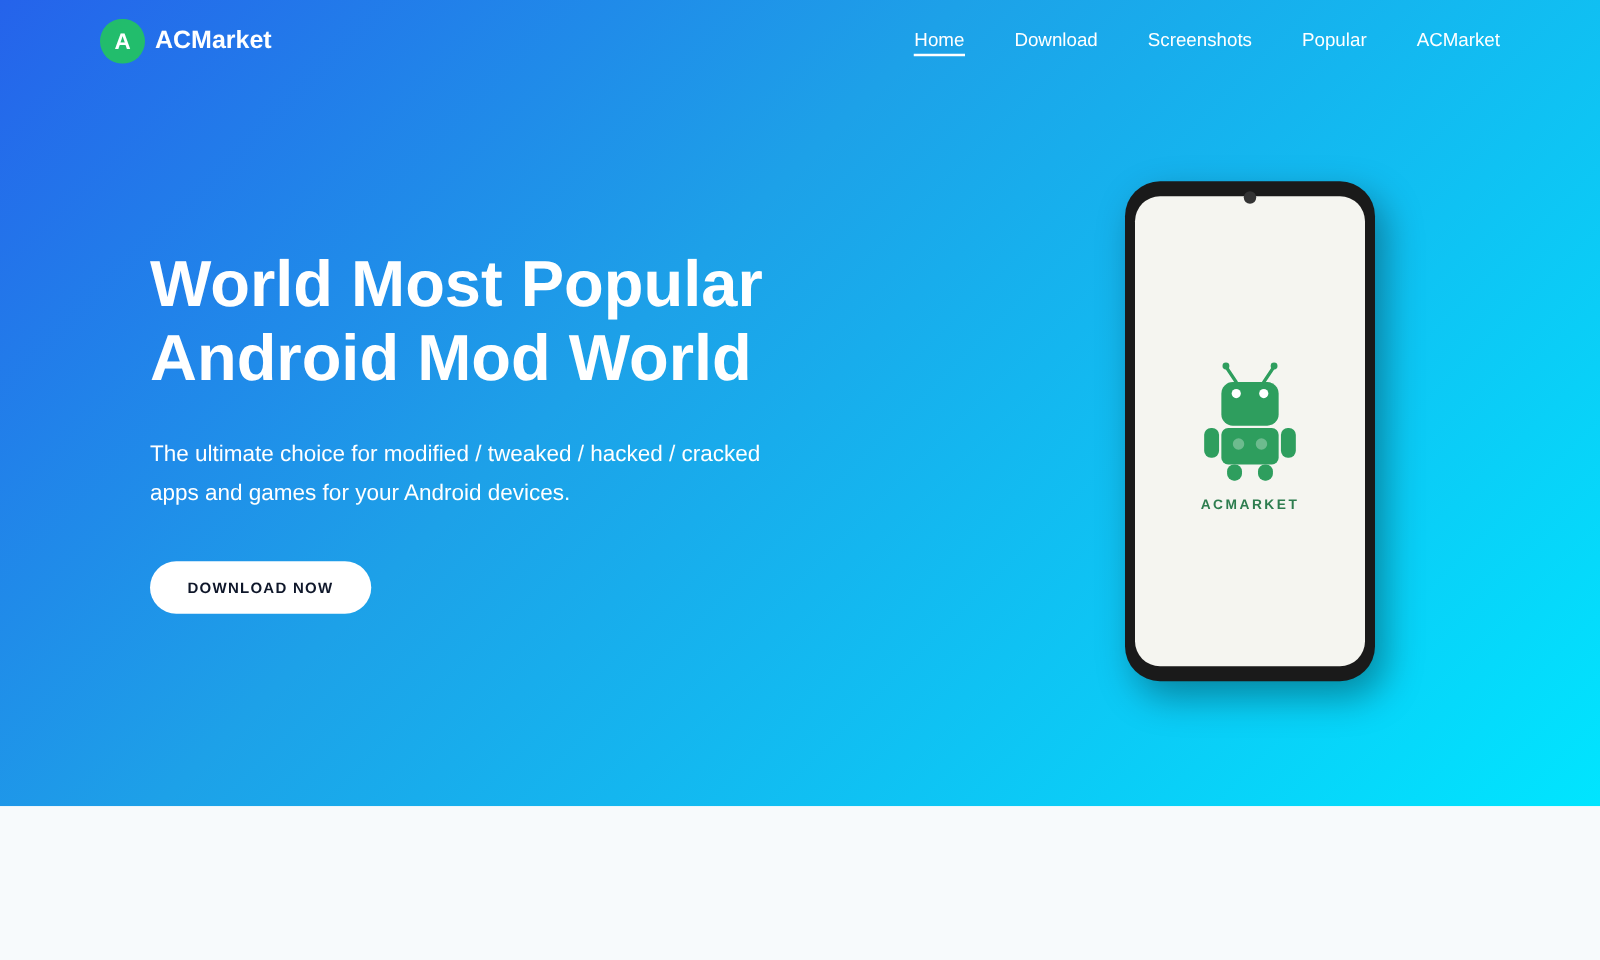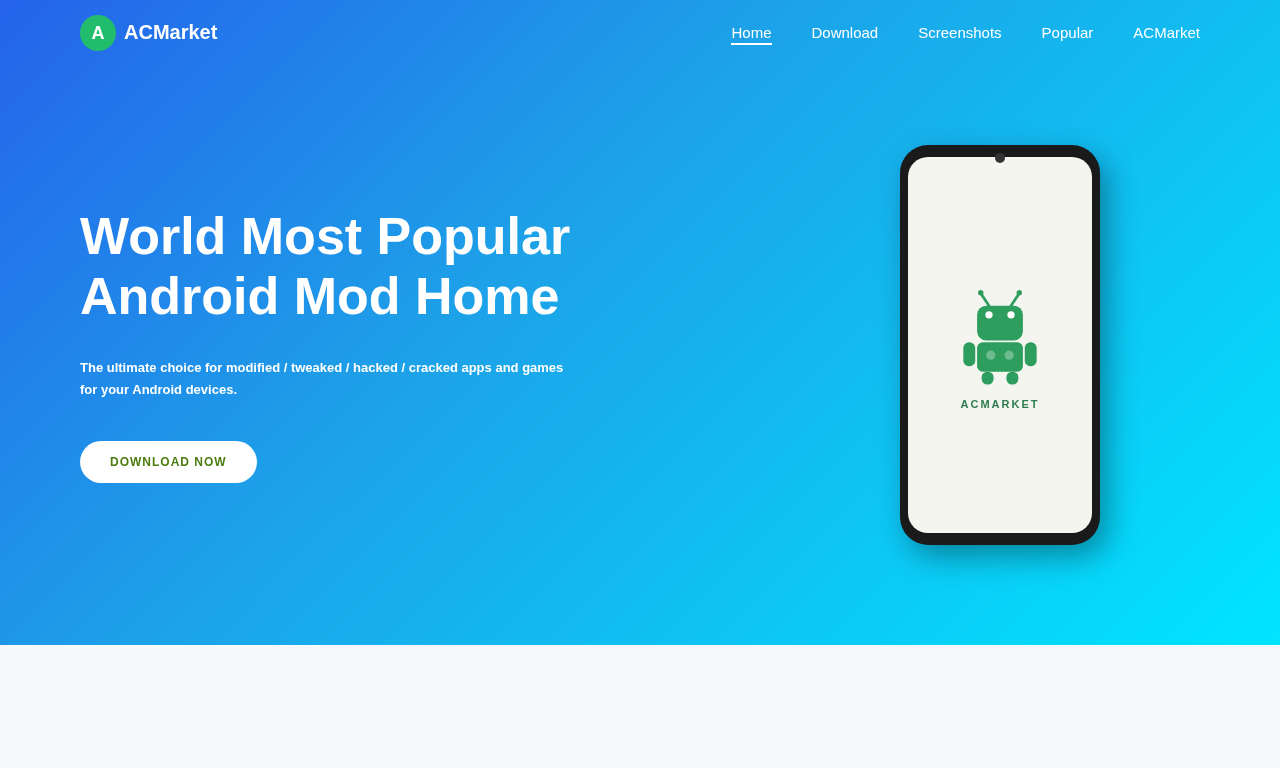--- a/index.html
+++ b/index.html
@@ -74,48 +74,48 @@
     .hero-content {
       display: flex;
       align-items: center;
       justify-content: space-between;
       padding: 60px 80px 80px 80px;
       flex: 1;
     }
 
     .hero-text {
       max-width: 580px;
+      margin-left: 40px;
     }
 
     .hero-title {
       color: white;
       font-size: 52px;
       font-weight: 800;
       line-height: 1.15;
       margin-bottom: 30px;
     }
 
     .hero-description {
       color: white;
-      font-size: 13px;
+      font-size: 18px;
       line-height: 1.7;
       margin-bottom: 40px;
       max-width: 500px;
-      font-weight: bold;
     }
 
     .hero-buttons {
       display: flex;
       gap: 20px;
       align-items: center;
     }
 
     .btn-download {
       background: white;
-      color: #4d7c0f;
+      color: #0f172a;
       border: none;
       border-radius: 50px;
       padding: 14px 30px;
       font-size: 12px;
       font-weight: 700;
       letter-spacing: 1px;
       cursor: pointer;
       text-transform: uppercase;
     }
 
@@ -223,21 +223,21 @@
       <li>
         <a href="#">ACMarket</a>
       </li>
     </ul>
   </nav>
 
   <div class="hero-content">
     <div class="hero-text">
       <h1 class="hero-title">
         <span>World Most Popular</span><br>
-        <span>Android Mod Home</span>
+        <span>Android Mod World</span>
       </h1>
       <p class="hero-description">The ultimate choice for modified / tweaked / hacked / cracked apps and games for your Android devices.</p>
       <div class="hero-buttons">
         <button class="btn-download">DOWNLOAD NOW</button>
       </div>
     </div>
 
     <div class="phone-mockup">
       <div class="phone-outer">
         <div class="phone-camera"></div>

